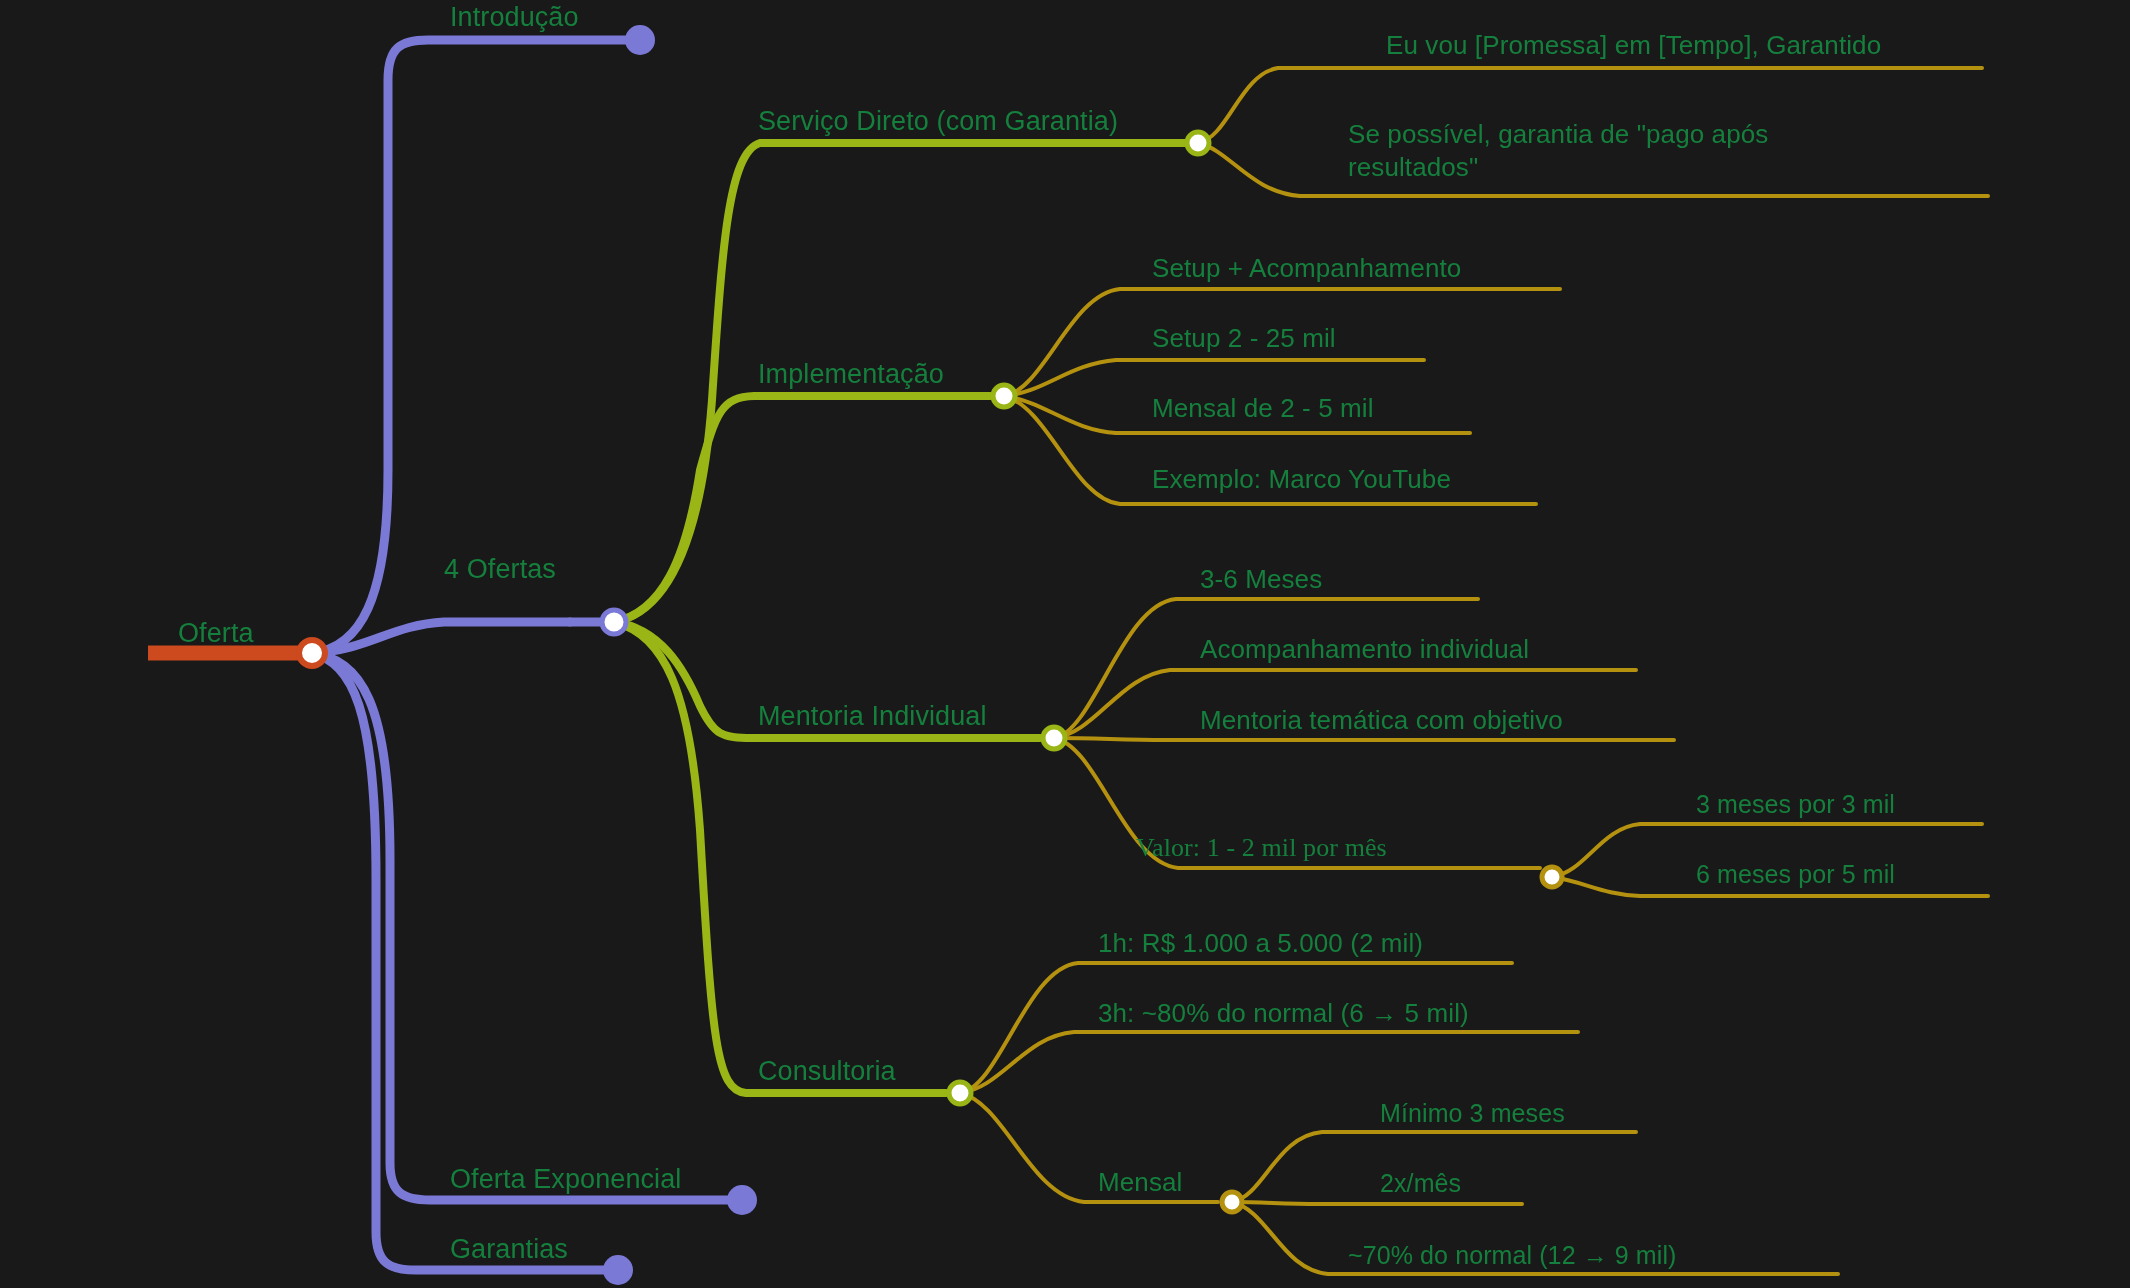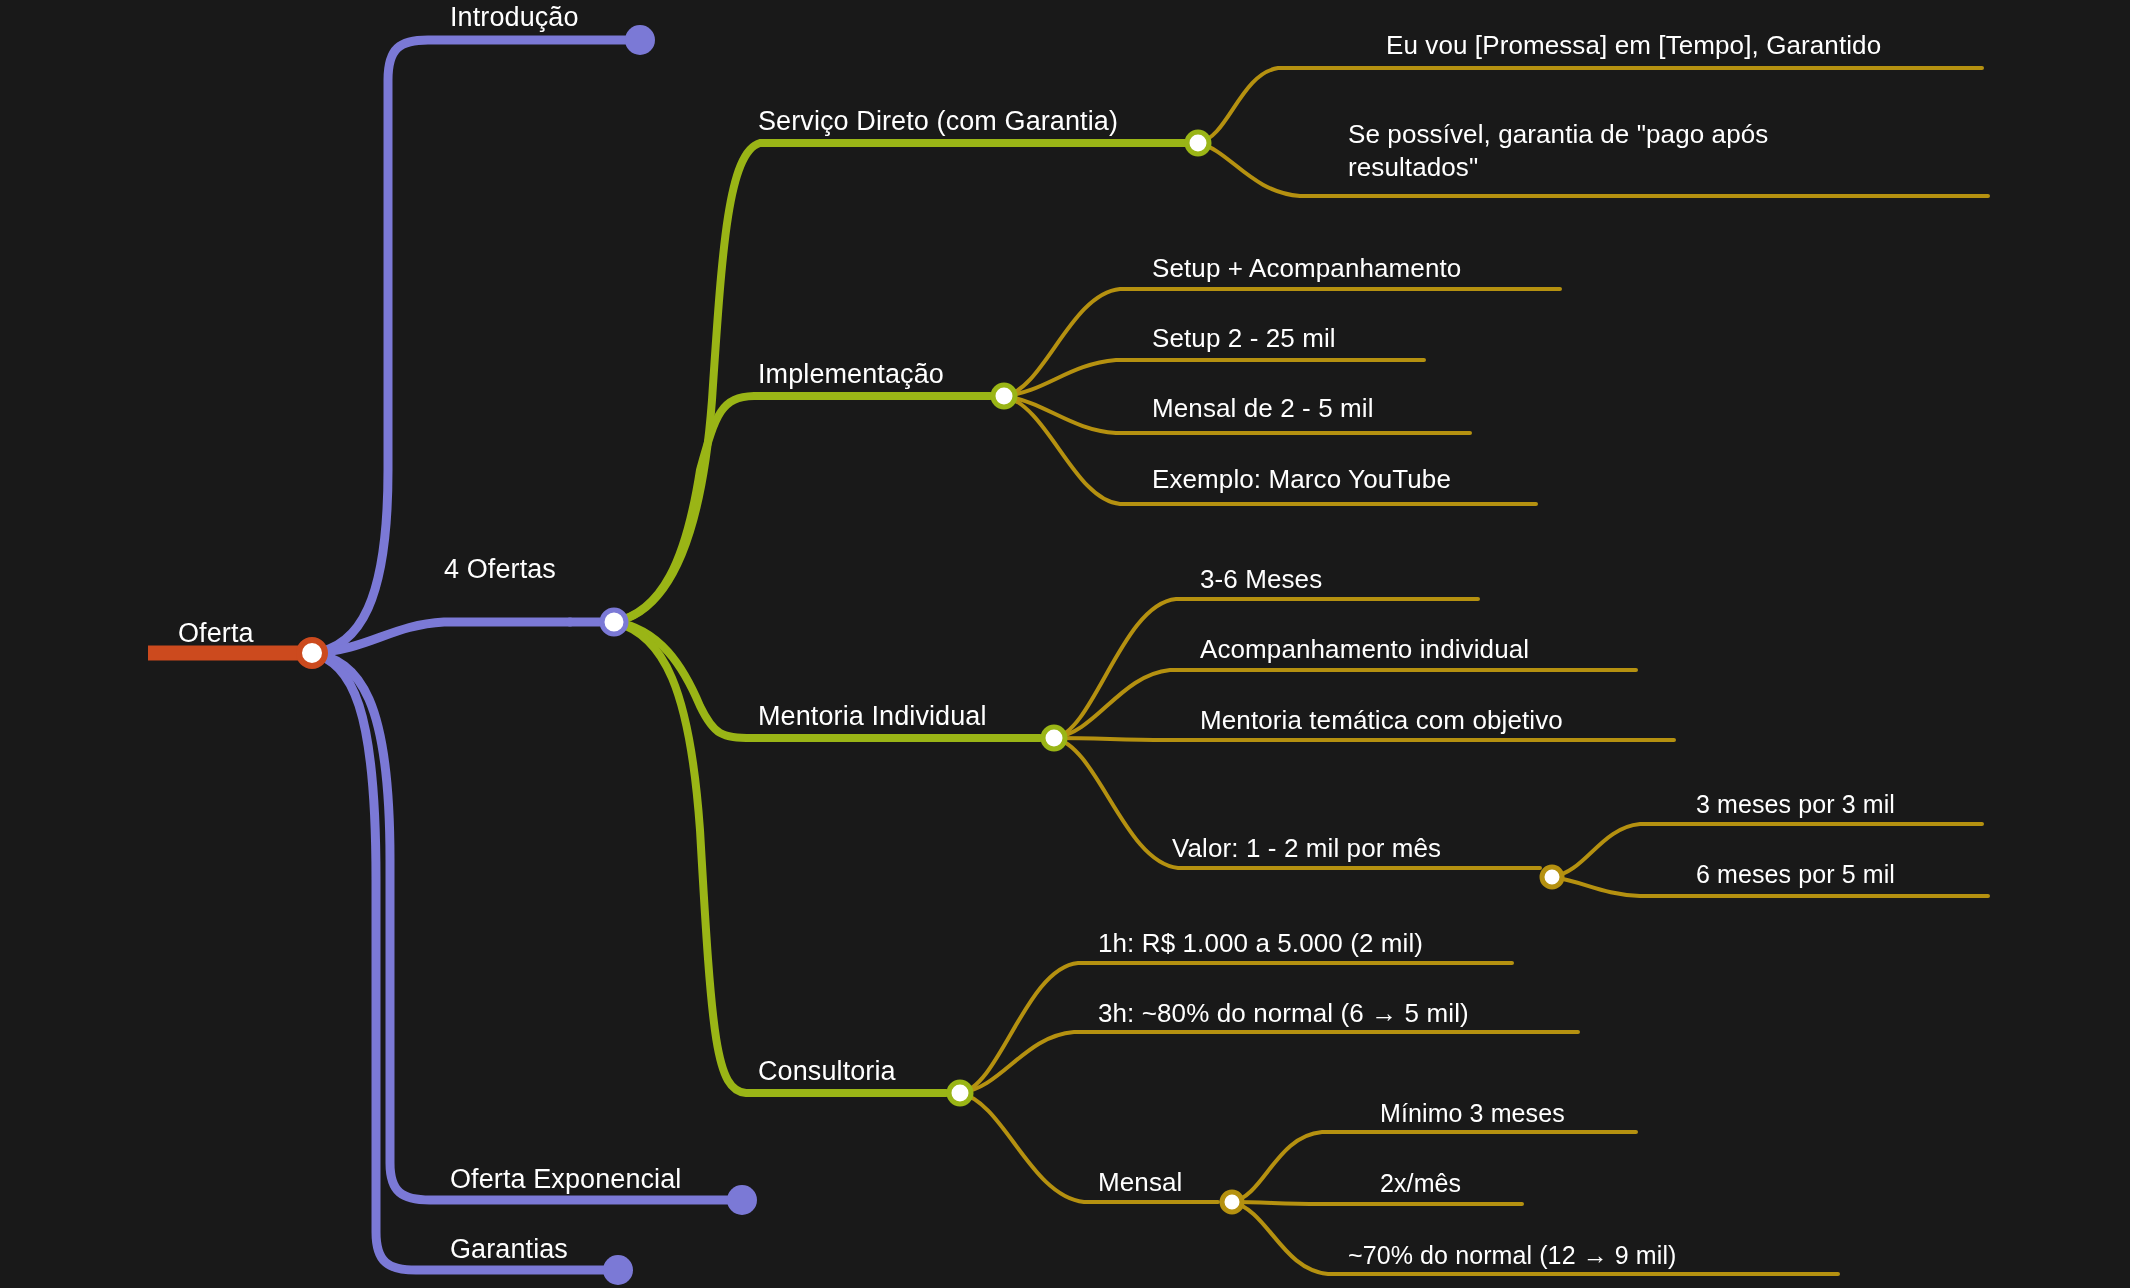--- a/index.html
+++ b/index.html
@@ -6,21 +6,21 @@
   html, body {
     width:2130px; height:1288px;
     background:#191919;
     overflow:hidden;
     font-family:"Liberation Sans", sans-serif;
   }
   #canvas { position:relative; width:2130px; height:1288px; }
   svg#edges { position:absolute; left:0; top:0; width:2130px; height:1288px; }
   .node-label {
     position:absolute;
-    color:#ffffff;
+    color:#15803d;
     white-space:pre;
     letter-spacing:0.1px;
     line-height:1.26;
   }
   .lv1 { font-size:27px; }
   .lv2 { font-size:27px; }
   .lv3 { font-size:26px; }
   .lv4 { font-size:25px;text-align:right; }
   .root-label { font-size:27px; }
 </style>
@@ -114,21 +114,21 @@
   <div class="node-label lv3" style="left:1348px; top:118px; width:540px; white-space:normal;">Se possível, garantia de "pago após resultados"</div>
 
   <div class="node-label lv3" style="left:1152px; top:252px;">Setup + Acompanhamento</div>
   <div class="node-label lv3" style="left:1152px; top:322px;">Setup 2 - 25 mil</div>
   <div class="node-label lv3" style="left:1152px; top:392px;">Mensal de 2 - 5 mil</div>
   <div class="node-label lv3" style="left:1152px; top:463px;">Exemplo: Marco YouTube</div>
 
   <div class="node-label lv3" style="left:1200px; top:563px;">3-6 Meses</div>
   <div class="node-label lv3" style="left:1200px; top:633px;">Acompanhamento individual</div>
   <div class="node-label lv3" style="left:1200px; top:704px;">Mentoria temática com objetivo</div>
-  <div class="node-label lv3" style="left:1172px; top:832px;">Valor: 1 - 2 mil por mês</div>
+  <div class="node-label lv3" style="left:1136px; top:832px;font-family:Liberation Serif, serif;">Valor: 1 - 2 mil por mês</div>
 
   <div class="node-label lv4" style="left:1696px; top:789px;">3 meses por 3 mil</div>
   <div class="node-label lv4" style="left:1696px; top:859px;">6 meses por 5 mil</div>
 
   <div class="node-label lv3" style="left:1098px; top:927px;text-align:center;">1h: R$ 1.000 a 5.000 (2 mil)</div>
   <div class="node-label lv3" style="left:1098px; top:997px;">3h: ~80% do normal (6 → 5 mil)</div>
   <div class="node-label lv3" style="left:1098px; top:1166px;">Mensal</div>
 
   <div class="node-label lv4" style="left:1380px; top:1098px;">Mínimo 3 meses</div>
   <div class="node-label lv4" style="left:1380px; top:1168px;">2x/mês</div>

